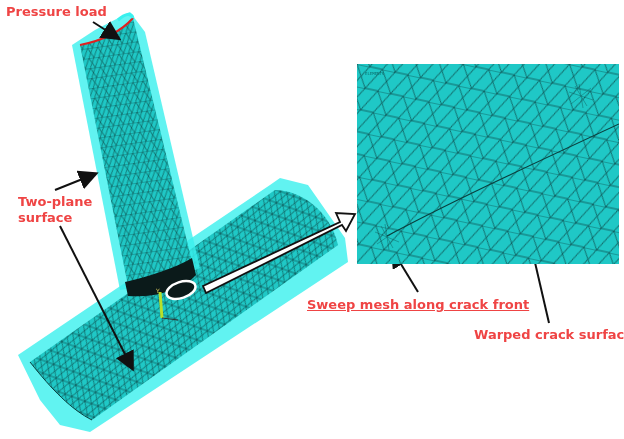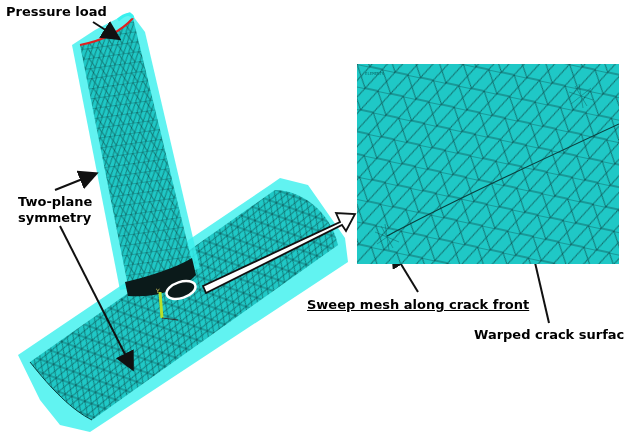--- a/index.html
+++ b/index.html
@@ -1,17 +1,17 @@
 <!DOCTYPE html>
 <html><head>
 <meta charset="utf-8">
 <style>
   html, body { margin:0; padding:0; background:#ffffff; }
   body { width:624px; height:439px; position:relative; overflow:hidden; font-family:"DejaVu Sans", sans-serif; }
-  .label { position:absolute; font-weight:bold; font-size:13px; color:#000000; white-space:nowrap; line-height:15px; }
+  .label { position:absolute; font-weight:bold; font-size:13px; color:#ef4444; white-space:nowrap; line-height:15px; }
   svg { position:absolute; left:0; top:0; }
   .inset { position:absolute; left:357px; top:64px; width:262px; height:200px; background:#1fc8c6; overflow:hidden; }
   .inset-tag { position:absolute; left:8px; top:7px; font-size:4px; color:#0b6d6c; font-family:"DejaVu Sans Mono", monospace; }
 </style>
 </head>
 <body>
 
 <svg width="624" height="439" viewBox="0 0 624 439">
   <defs>
     <pattern id="mesh" width="14" height="12" patternUnits="userSpaceOnUse" patternTransform="rotate(20)">
@@ -77,15 +77,15 @@
         <line x1="212" y1="28" x2="236" y2="36"></line>
         <line x1="214" y1="40" x2="234" y2="24"></line>
         <line x1="218" y1="22" x2="230" y2="42"></line>
     </g>
   </svg>
   <span class="inset-tag">ELEMENTS</span>
 </div>
 
 <div class="label" style="left:6px;top:4px;">Pressure load</div>
 <div class="label" style="left:18px;top:194px;">Two-plane</div>
-<div class="label" style="left:18px;top:210px;">symmetry</div>
+<div class="label" style="left:18px;top:210px;">surface</div>
 <div class="label" style="left:307px;top:297px;text-decoration:underline;">Sweep mesh along crack front</div>
 <div class="label" style="left:474px;top:327px;">Warped crack surface</div>
 
 </body></html>

